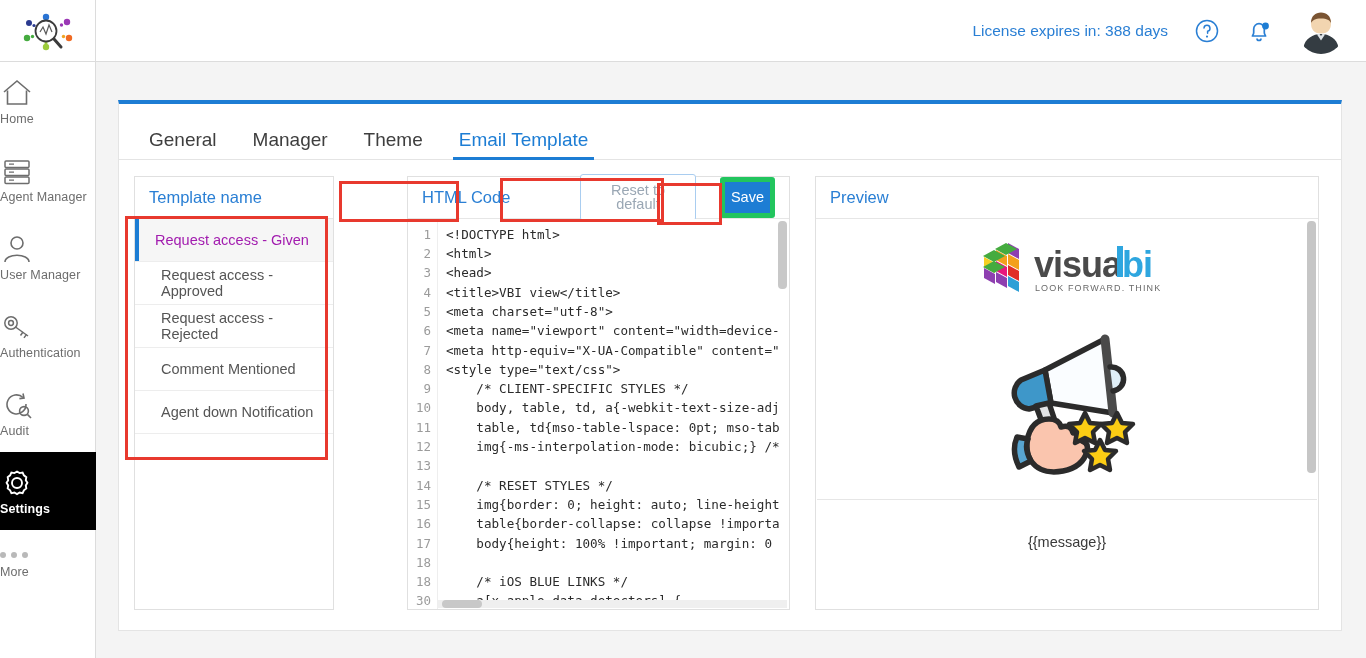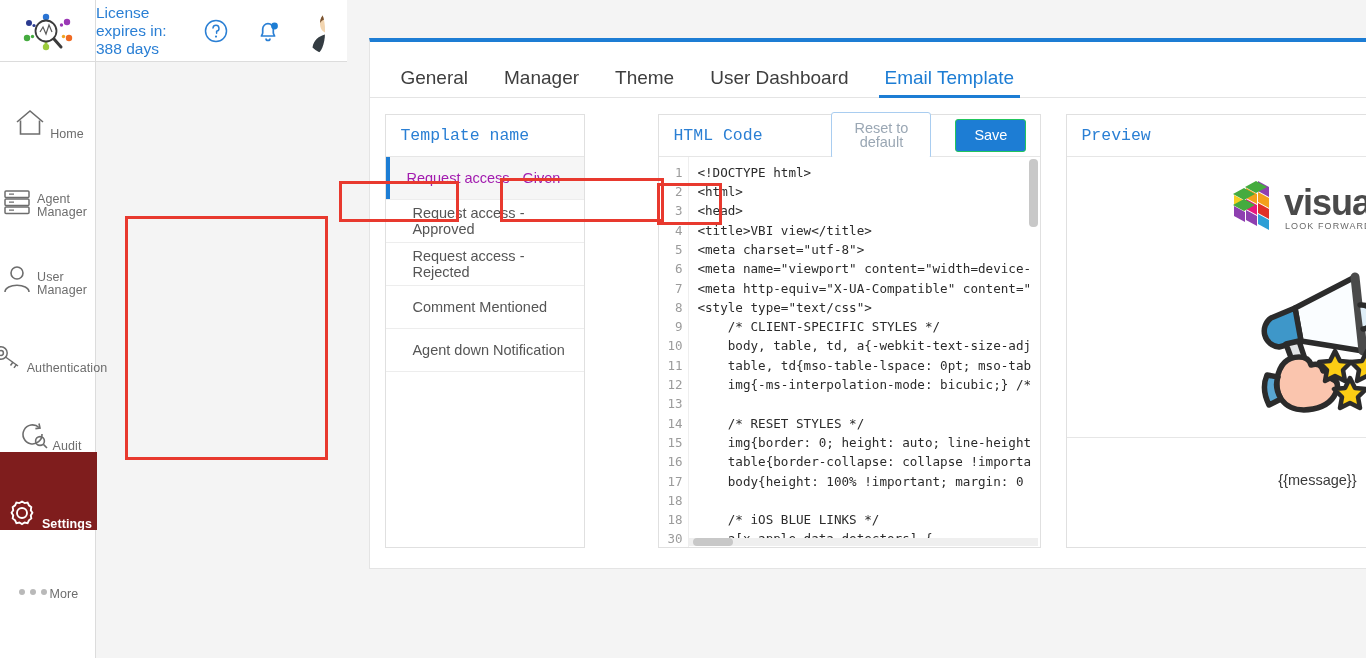--- a/index.html
+++ b/index.html
@@ -19,38 +19,38 @@
     display: flex; flex-direction: column;
     flex: 0 0 96px;
   }
   .brand-logo {
     height: 62px; width: 96px;
     border-bottom: 1px solid #dcdcdc;
     display: flex; align-items: center; justify-content: center;
   }
   .nav-item {
     height: 78px; width: 97px;
-    display: flex; 
-    align-items: flex-end; justify-content: center;
+    display: flex; flex-direction: column;
+    align-items: flex-start; justify-content: center;
     gap: 3px; cursor: pointer;
     color: #6d6d6d;
   }
   .nav-item .nav-label {
     font-size: 12.5px; letter-spacing: .1px; line-height: 1;
   }
-  .nav-item.active { background: #7f1d1d; color: #ffffff; }
+  .nav-item.active { background: #000000; color: #ffffff; }
   .nav-item.active .nav-label { font-weight: bold; }
   .nav-icon { width: 34px; height: 34px; display: block; }
   .nav-spacer { flex: 1 1 auto; }
   .nav-item.more { height: 70px; }
   .dots { display: flex; gap: 5px; margin-bottom: 5px; }
   .dots i { width: 6px; height: 6px; border-radius: 50%; background: #b9b9b9; display: block; }
 
   
-  .right { flex: 1 1 auto; display: flex; flex-direction: row; min-width: 0; justify-content: space-between; }
+  .right { flex: 1 1 auto; display: flex; flex-direction: column; min-width: 0; justify-content: space-between; }
 
   .topbar {
     height: 62px; background: #ffffff;
     border-bottom: 1px solid #dcdcdc;
     display: flex; align-items: center; justify-content: flex-end;
     padding-right: 22px; gap: 26px;
   }
   .license { color: #2a7fd4; font-size: 15.5px; }
   .icon-btn { cursor: pointer; display: flex; align-items: center; }
   .avatar { width: 46px; height: 46px; border-radius: 50%; overflow: hidden; display:block; }
@@ -99,35 +99,35 @@
   }
   .pane-left  { flex: 0 0 200px; }
   .pane-mid   { flex: 0 0 383px; margin-left: 48px; }
   .pane-right { flex: 1 1 auto; }
 
   .pane-head {
     height: 42px; display: flex; align-items: center;
     border-bottom: 1px solid #e6e6e6;
     padding: 0 14px; gap: 10px;
   }
-  .pane-head .ph-title { color: #2a7fd4; font-size: 16.5px; font-family: Liberation Mono, monospace; }
+  .pane-head .ph-title { color: #2a7fd4; font-size: 16.5px; }
   .ph-mid    { flex: 0 0 148px; }
   .ph-actions{ display: flex; align-items: center; gap: 24px; }
 
   .btn {
     font-size: 14.5px; border-radius: 3px; cursor: pointer;
     font-family: "Liberation Sans", sans-serif; line-height: 1;
   }
   .btn-reset {
     background: #ffffff; border: 1px solid #a9cdf0;
     color: #9aa7b4; padding: 8px 16px;
   }
   .btn-save {
-    background: #1d7dd4; border: 1px solid #22c55e;
-    color: #ffffff; padding: 8px 18px;
+    background: #1d7dd4; border: 5px solid #22c55e;
+    color: #ffffff; padding: 8px 6px;
   }
 
   
   .tpl-list { flex: 1 1 auto; overflow: hidden; }
   .tpl-item {
     height: 43px; display: flex; align-items: center;
     padding-left: 26px; font-size: 14.5px; color: #555;
     border-bottom: 1px solid #ededed; cursor: pointer; position: relative;
   }
   .tpl-item.active { background: #f6f6f6; color: #a21caf; padding-left: 20px; }
@@ -325,21 +325,20 @@
       </span>
     </header>
 
     <div class="page">
       <section class="card">
 
         <div class="tabs">
           <div class="tab">General</div>
           <div class="tab">Manager</div>
           <div class="tab">Theme</div>
-          <div class="tab">User Dashboard</div>
           <div class="tab active">Email Template</div>
         </div>
 
         <div class="panes">
 
           <div class="pane pane-left">
             <div class="pane-head">
               <span class="ph-title">Template name</span>
             </div>
             <div class="tpl-list">

